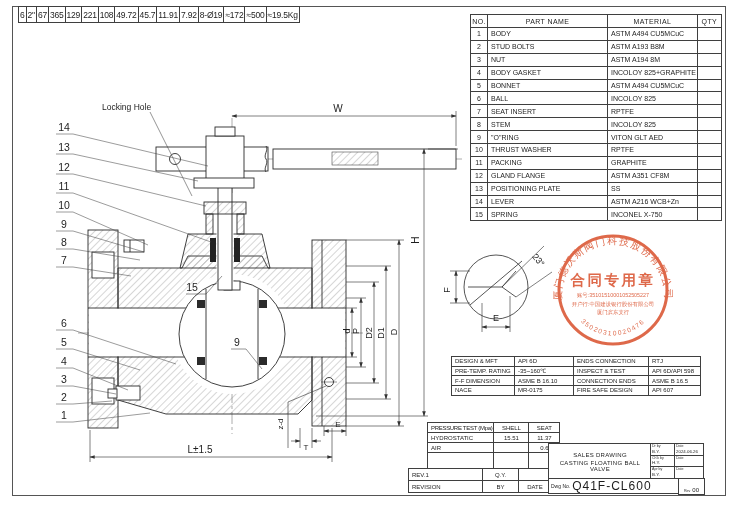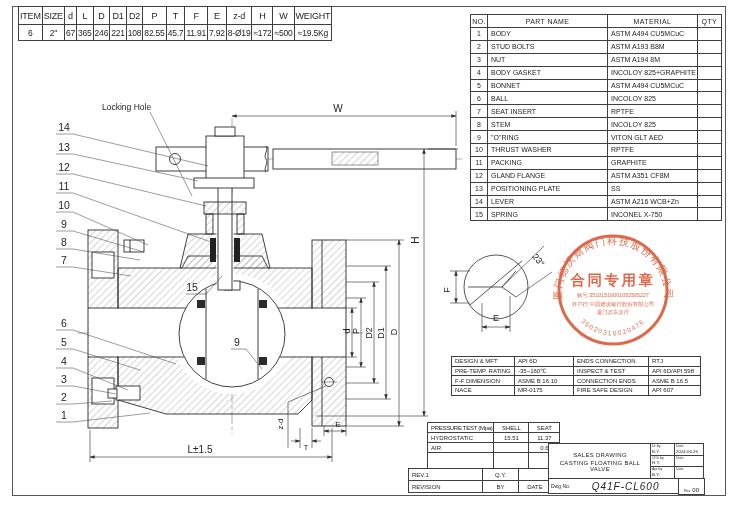--- a/index.html
+++ b/index.html
@@ -28,21 +28,21 @@
      background:#fff;display:flex;flex-direction:column;justify-content:center;
      align-items:center;font-size:6px;letter-spacing:.3px;gap:2px;text-align:center;}
   #sign-table{left:650px;top:443px;font-size:4px;}
   #sign-table tr{height:11.6px;}
   #sign-table td{text-align:left;padding:0 1px;vertical-align:top;}
   .sg-l{font-size:3.6px;color:#333;line-height:4.5px;}
   .sg-v{font-size:4.4px;line-height:5px;}
   #dwg-row{left:548px;top:478px;width:130px;height:14px;border:1px solid #3f3f3f;
      background:#fff;display:flex;align-items:center;}
   #dwg-no-label{font-size:5px;padding:0 2px;}
-  #dwg-no{flex:1;text-align:center;font-size:10px;letter-spacing:1px;font-style:italic;}
+  #dwg-no{flex:1;font-size:12px;letter-spacing:1px;}
   #rev-box{left:678px;top:478px;width:25px;height:14px;border:1px solid #3f3f3f;
      background:#fff;display:flex;align-items:flex-end;justify-content:center;gap:2px;padding-bottom:1px;}
   #rev-label{font-size:3.6px;}
   #rev-val{font-size:6px;}
   svg text{font-family:"Liberation Sans",sans-serif;fill:#1d1d1d;}
   text.co{font-size:10.5px;}
   text.dim{font-size:10px;}
   text.dimsm{font-size:8px;}
   text.dimr{font-size:9px;}
   .stamp-text{fill:#d94f2b;}
@@ -251,46 +251,29 @@
     <text class="stamp-text" style="font-size:6.5px;letter-spacing:1.5px">
       <textPath href="#stampArcBot" startOffset="50%" text-anchor="middle">35020310020476</textPath>
     </text>
   </g>
 </svg>
 
 <div id="frame" class="abs"></div>
 
 <table id="spec-table" class="abs">
   <tbody>
-    <tr class="hd" id="spec-head">
-        <td>ITEM</td>
-        <td>SIZE</td>
-        <td>d</td>
-        <td>L</td>
-        <td>D</td>
-        <td>D1</td>
-        <td>D2</td>
-        <td>P</td>
-        <td>T</td>
-        <td>F</td>
-        <td>E</td>
-        <td>z-d</td>
-        <td>H</td>
-        <td>W</td>
-        <td>WEIGHT</td>
-      </tr>
     <tr class="vl" id="spec-vals">
         <td>6</td>
         <td>2"</td>
         <td>67</td>
         <td>365</td>
-        <td>246</td>
+        <td>129</td>
         <td>221</td>
         <td>108</td>
-        <td>82.55</td>
+        <td>49.72</td>
         <td>45.7</td>
         <td>11.91</td>
         <td>7.92</td>
         <td>8-Ø19</td>
         <td>≈172</td>
         <td>≈500</td>
         <td>≈19.5Kg</td>
       </tr>
   </tbody>
 </table>

